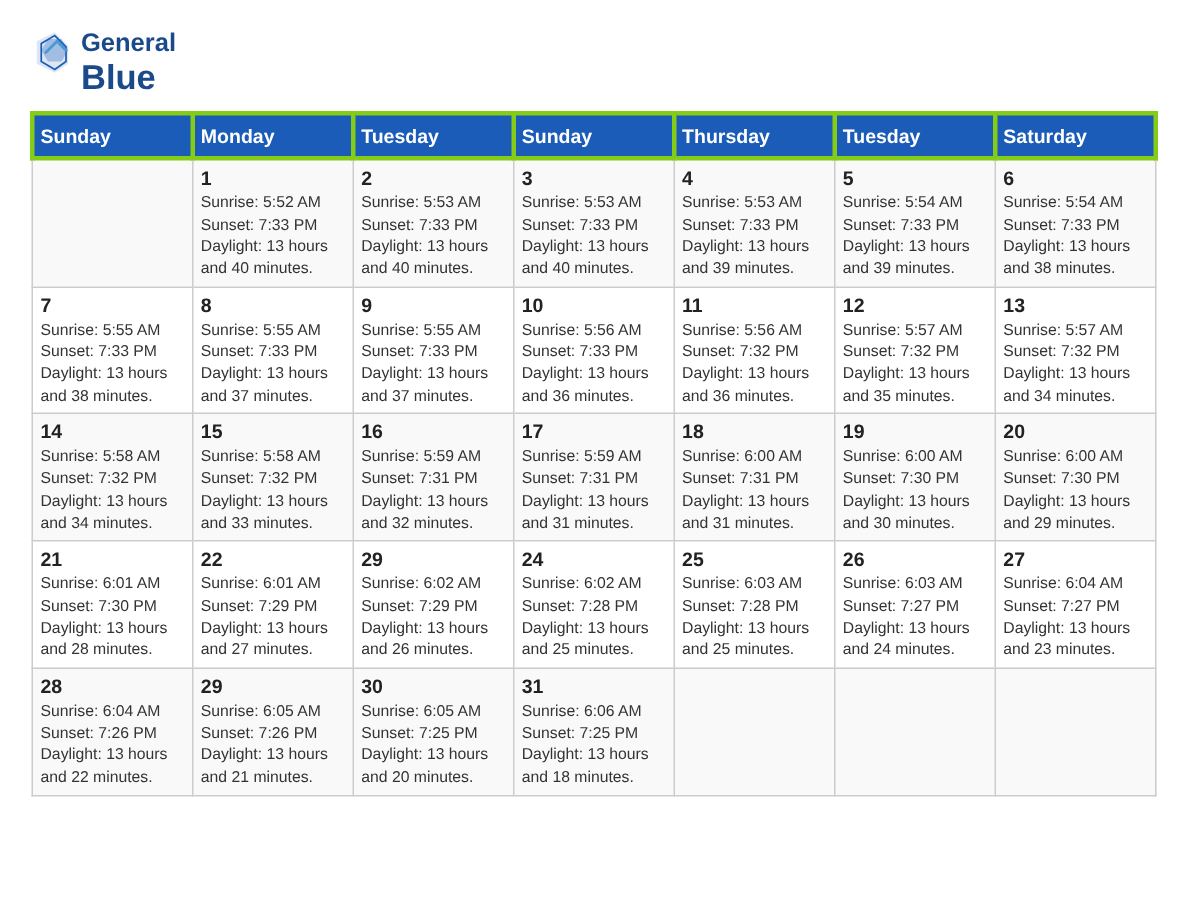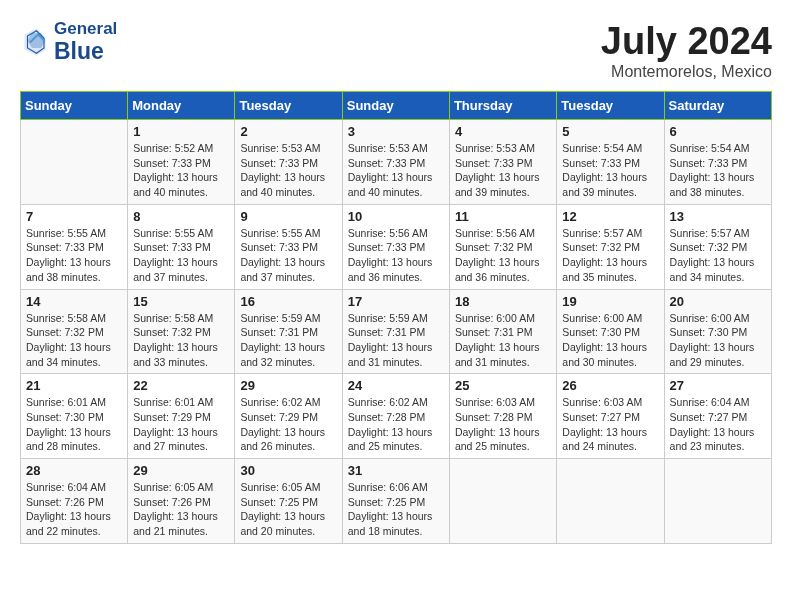--- a/index.html
+++ b/index.html
@@ -11,21 +11,21 @@
       padding: 20px;
     }
     .header-area {
       display: flex;
       justify-content: space-between;
       align-items: flex-start;
       margin-bottom: 10px;
     }
     .logo {
       display: flex;
-      align-items: center;
+      align-items: flex-start;
     }
     .logo-icon {
       width: 30px;
       height: 30px;
       margin-right: 4px;
       position: relative;
     }
     .title-area {
       text-align: right;
     }
@@ -43,21 +43,21 @@
       border-collapse: collapse;
       font-size: 11px;
     }
     thead tr th {
       background-color: #1a5cb8;
       color: #fff;
       padding: 6px 4px;
       text-align: left;
       font-size: 13px;
       font-weight: bold;
-      border: 1px solid #84cc16;
+      border: 3px solid #84cc16;
     }
     tbody tr td {
       border: 1px solid #ccc;
       padding: 4px 5px;
       vertical-align: top;
       width: 108px;
       min-height: 80px;
       background: #fff;
     }
     tbody tr:nth-child(odd) td {
@@ -91,24 +91,20 @@
       <polygon points="4,10 20,2 32,14 32,30 20,38 4,30" fill="#1a5cb8" opacity="0.15"></polygon>
       <polygon points="8,12 20,5 30,15 30,28 20,35 8,28" fill="none" stroke="#1a5cb8" stroke-width="1.5"></polygon>
       <polygon points="14,8 26,8 32,18 26,28 14,28 8,18" fill="#1a5cb8" opacity="0.3"></polygon>
       <path d="M12,20 L22,10 L30,18" fill="none" stroke="#4a9ad4" stroke-width="2.5" stroke-linecap="round"></path>
     </svg>
     <div>
       <div style="font-size:17px;font-weight:bold;color:#1a4a8a;line-height:1.1;">General</div>
       <div style="font-size:23px;font-weight:bold;color:#1a4a8a;line-height:1.1;">Blue</div>
     </div>
   </div>
-  <div class="title-area">
-    <div class="main-title">July 2024</div>
-    <div class="sub-title">Montemorelos, Mexico</div>
-  </div>
 </div>
 
 <table>
   <thead>
     <tr>
     <th>Sunday</th>
         <th>Monday</th>
         <th>Tuesday</th>
         <th>Sunday</th>
         <th>Thursday</th>

